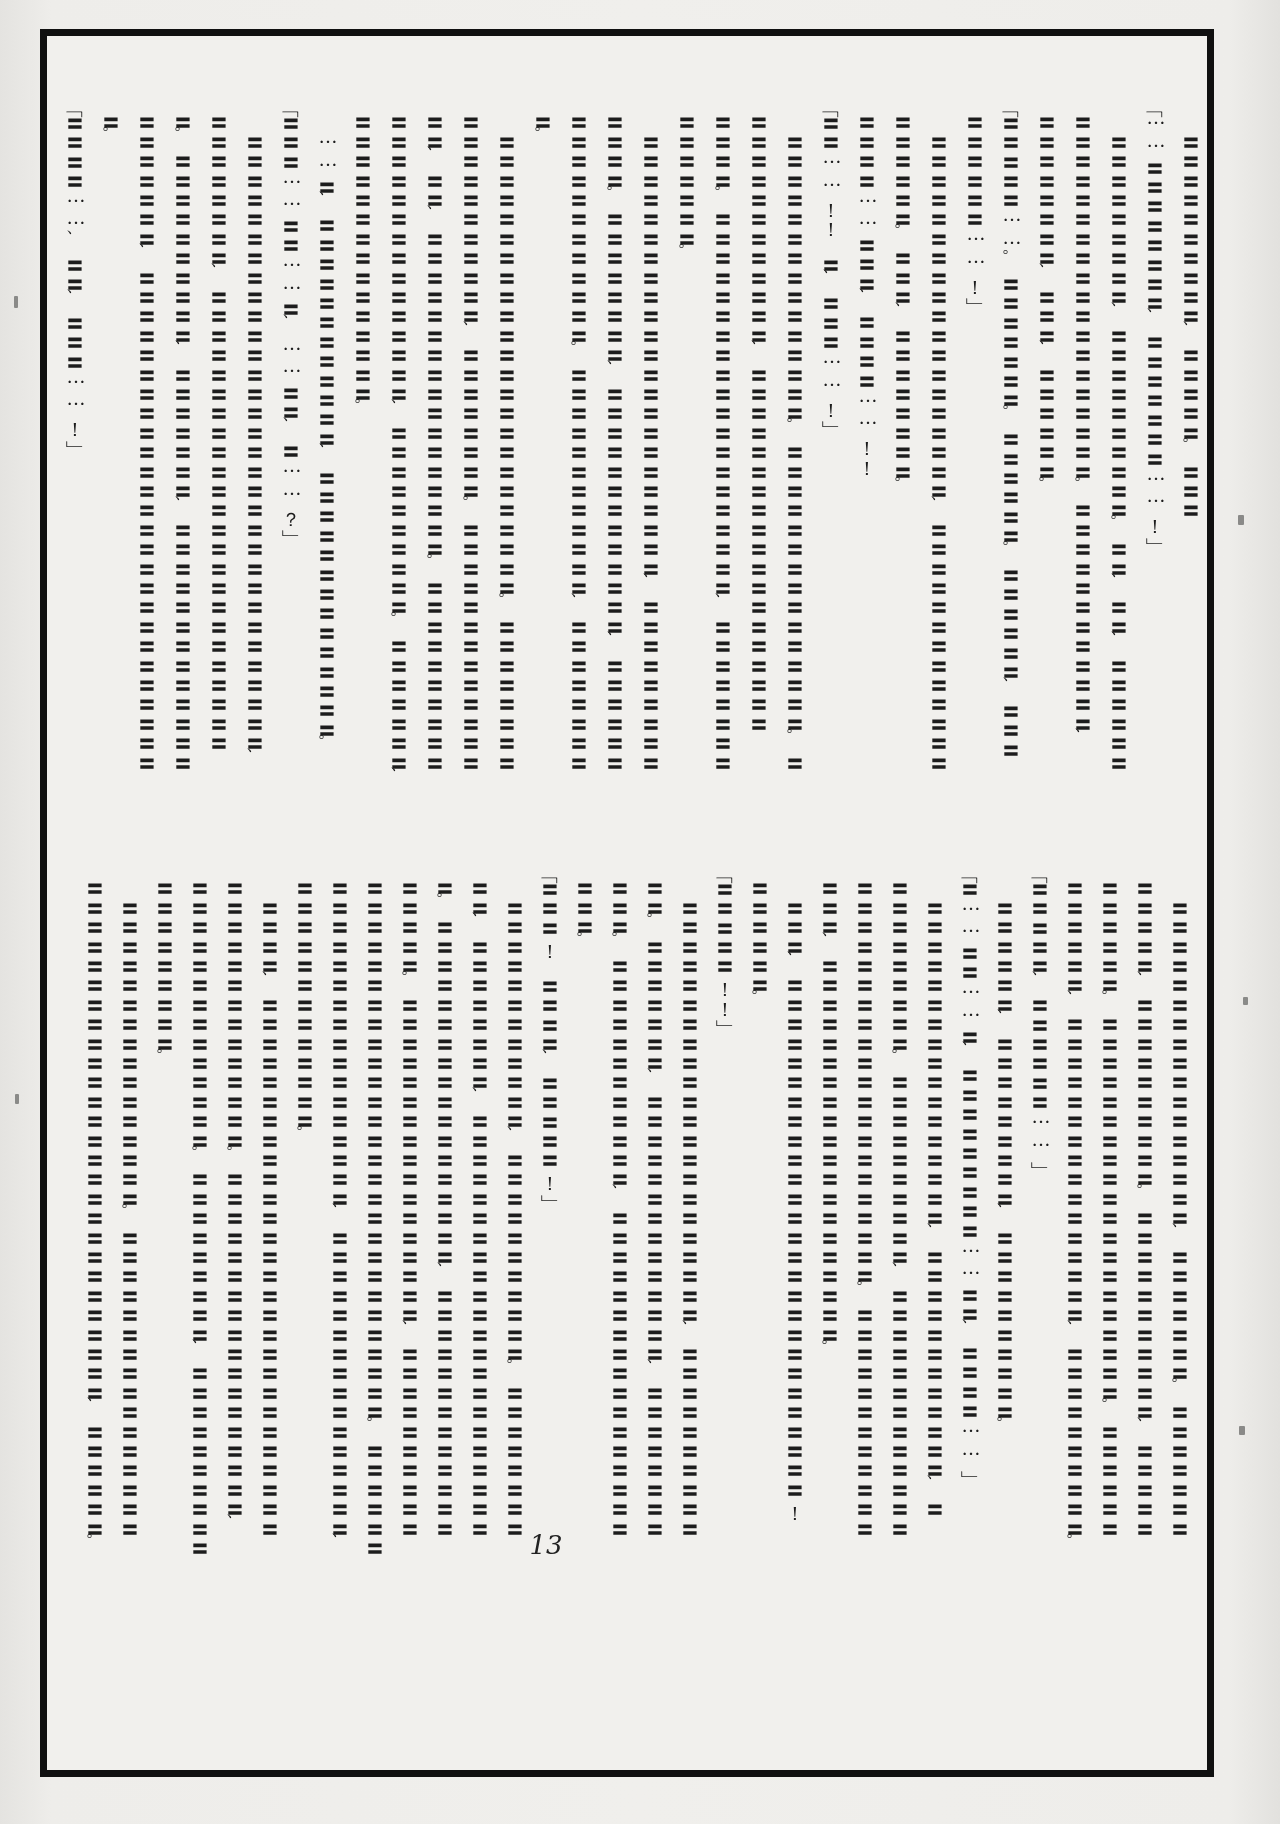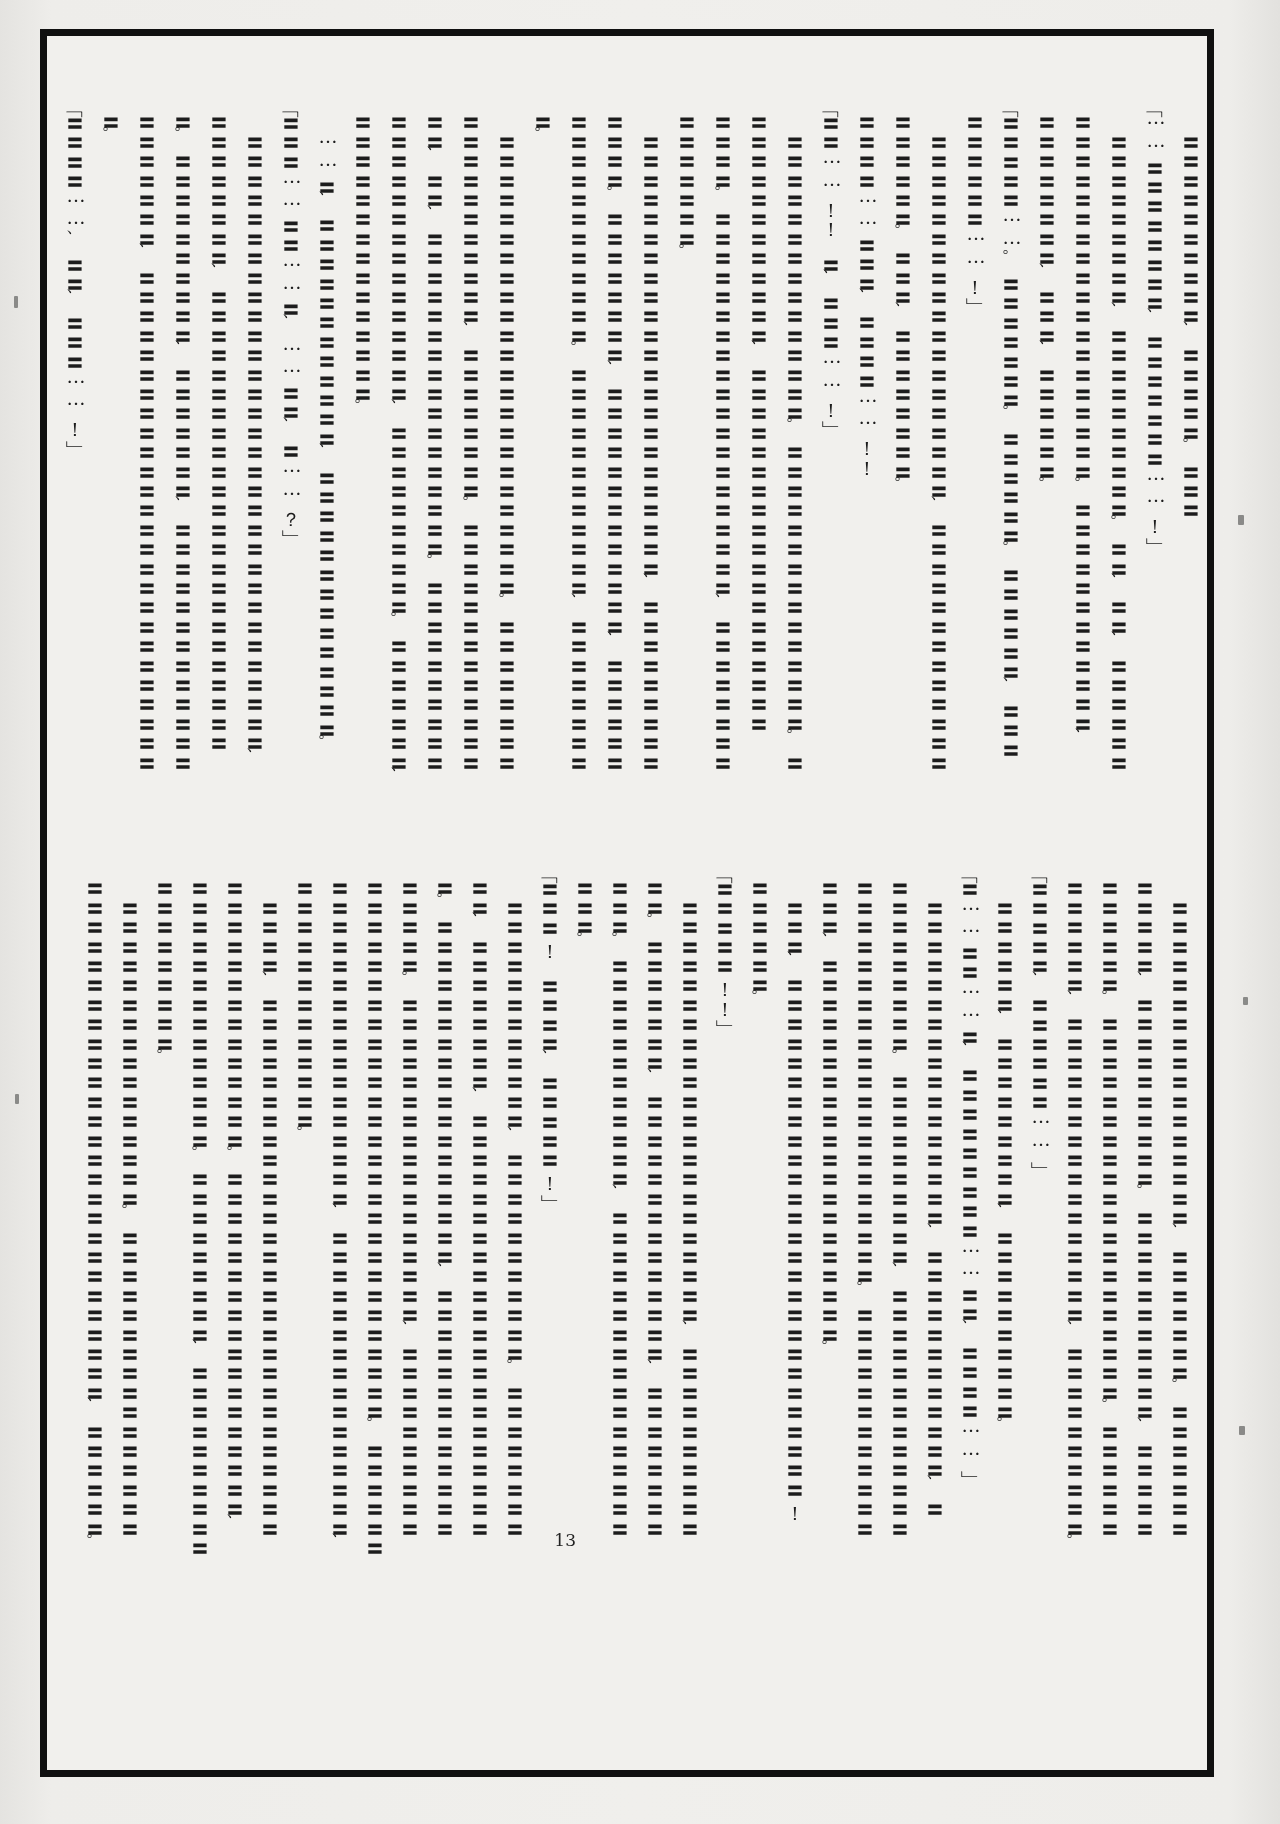--- a/index.html
+++ b/index.html
@@ -55,22 +55,23 @@
     height: 690px;
   }
   .vblock.bottom p {
     line-height: 35px;
   }
   .pagenum {
     position: absolute;
     left: 516px;
     top: 1530px;
     width: 60px;
-    text-align: right;
-    font-size: 17px;
+    text-align: center;
+    font-size: 26px;
+    font-style: italic;
     color: #222;
   }
   .speck {
     position: absolute;
     background: #8a8a88;
     border-radius: 1px;
   }
   .speck.s1 { left: 1238px; top: 515px;  width: 6px; height: 10px; }
   .speck.s2 { left: 1243px; top: 997px;  width: 5px; height: 8px;  }
   .speck.s3 { left: 1239px; top: 1426px; width: 6px; height: 9px;  }

